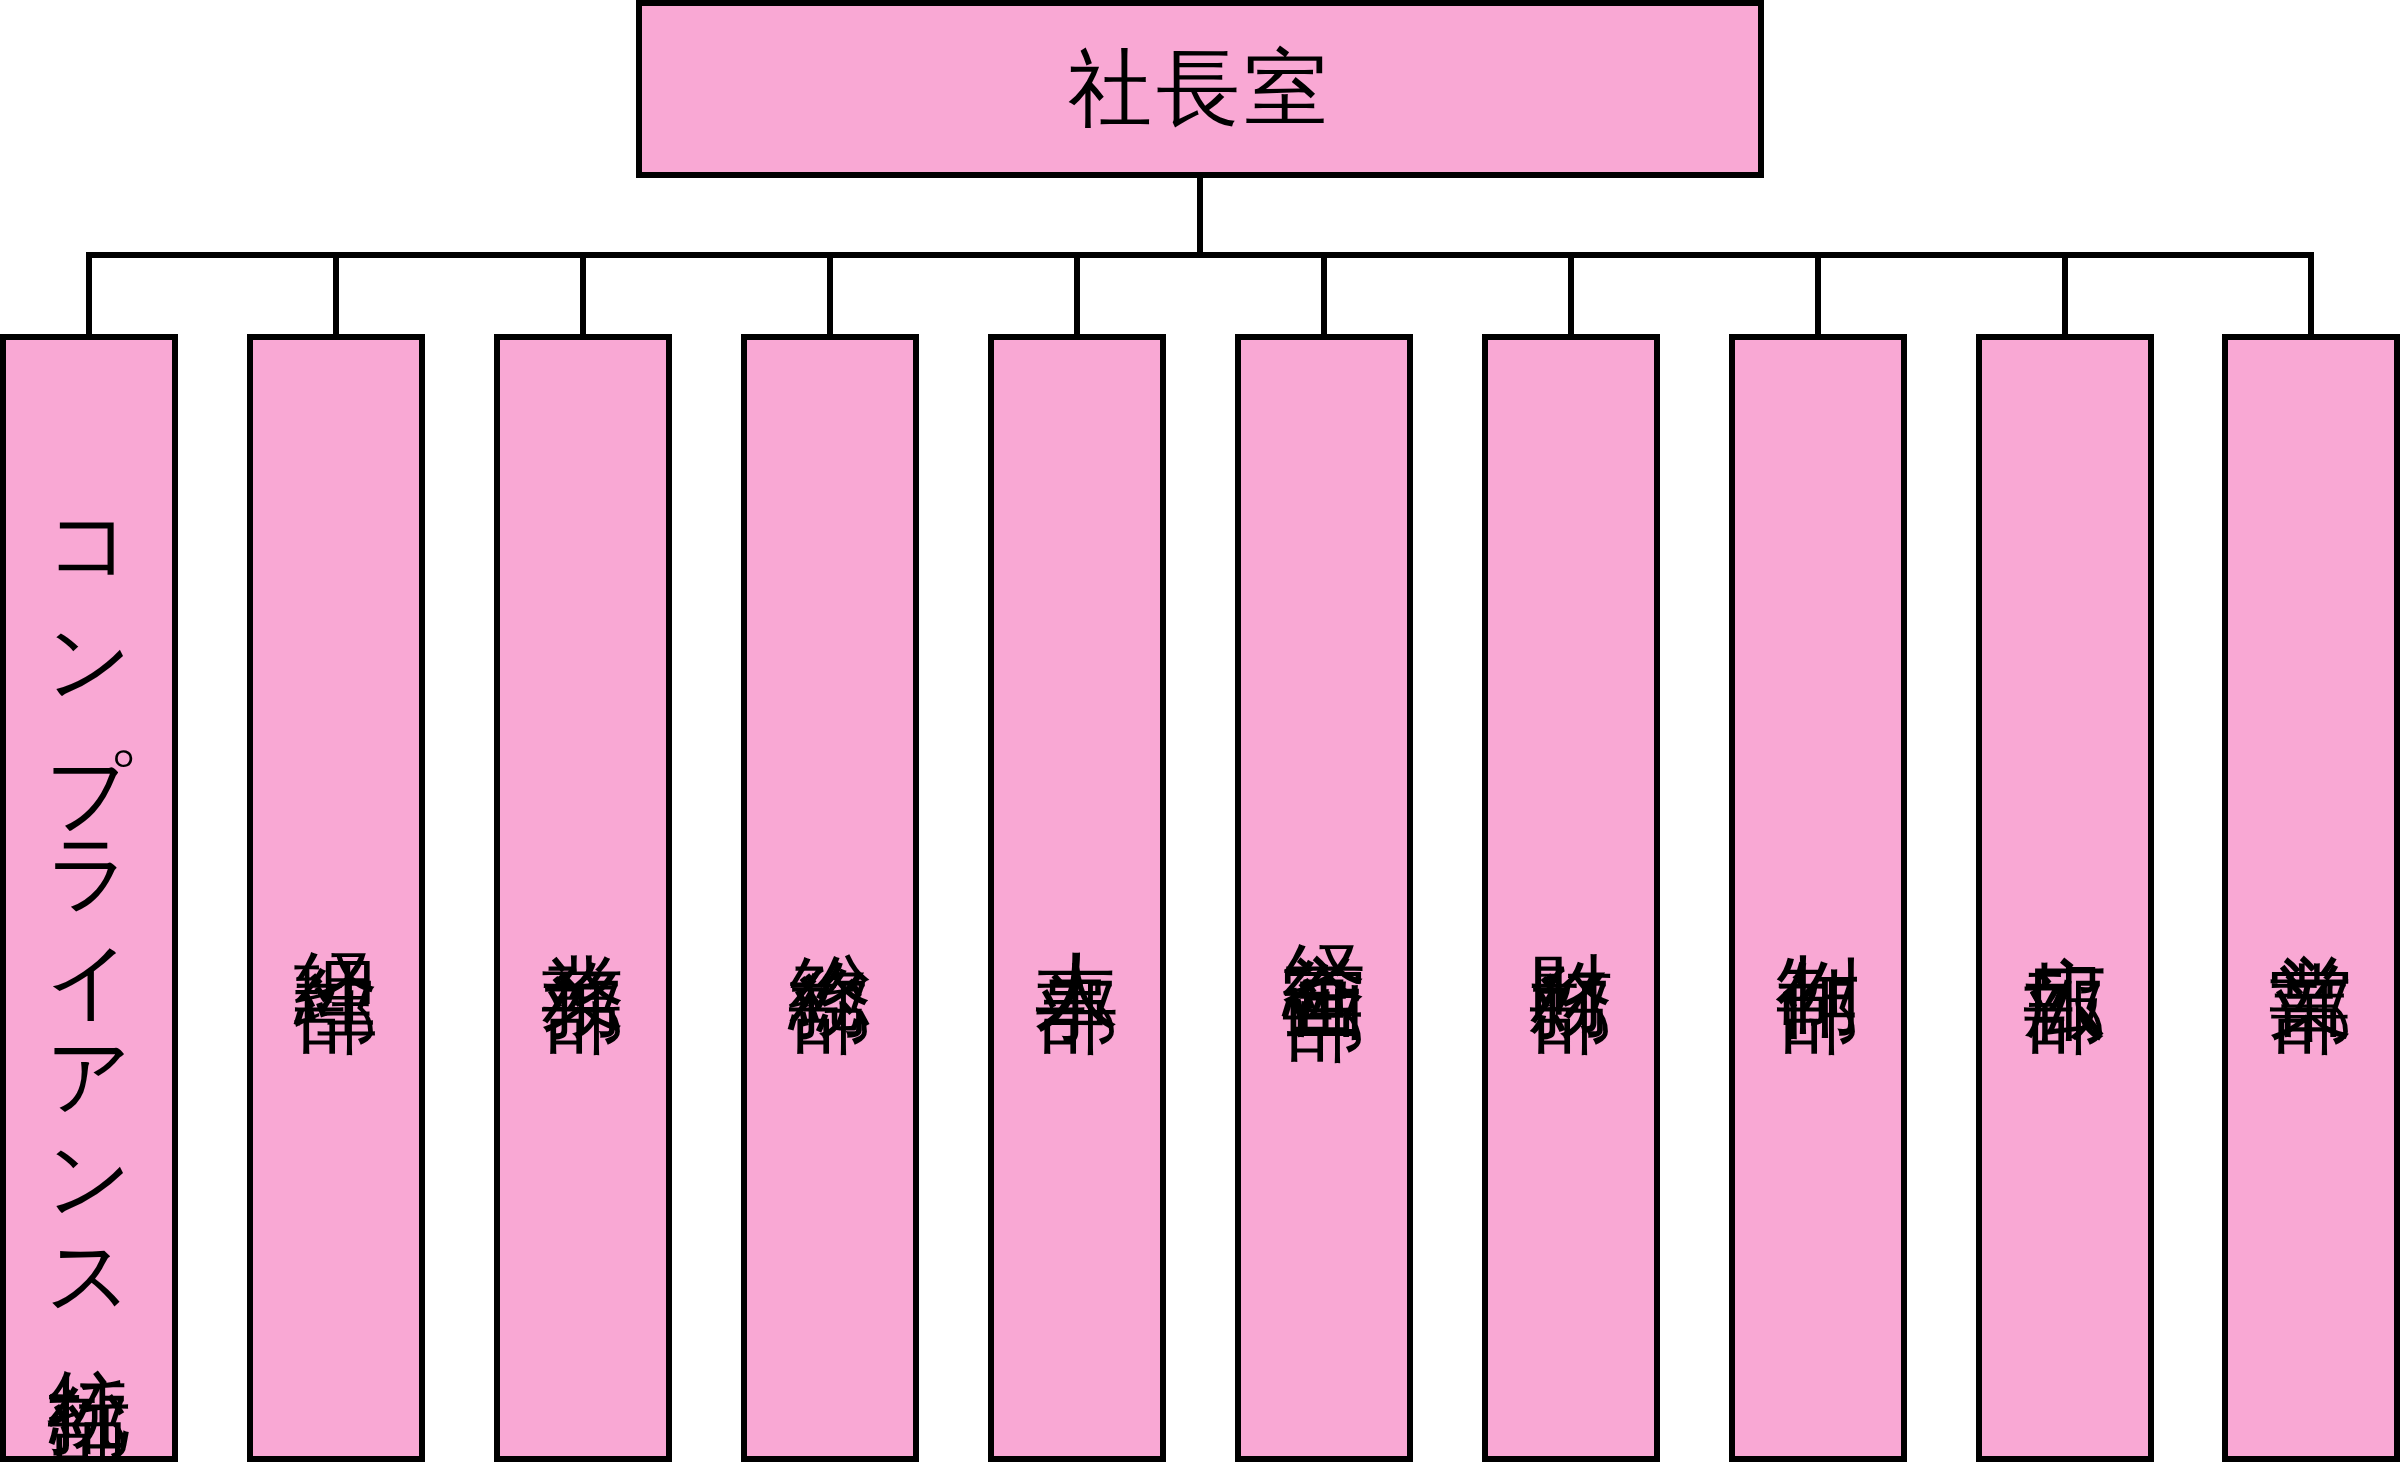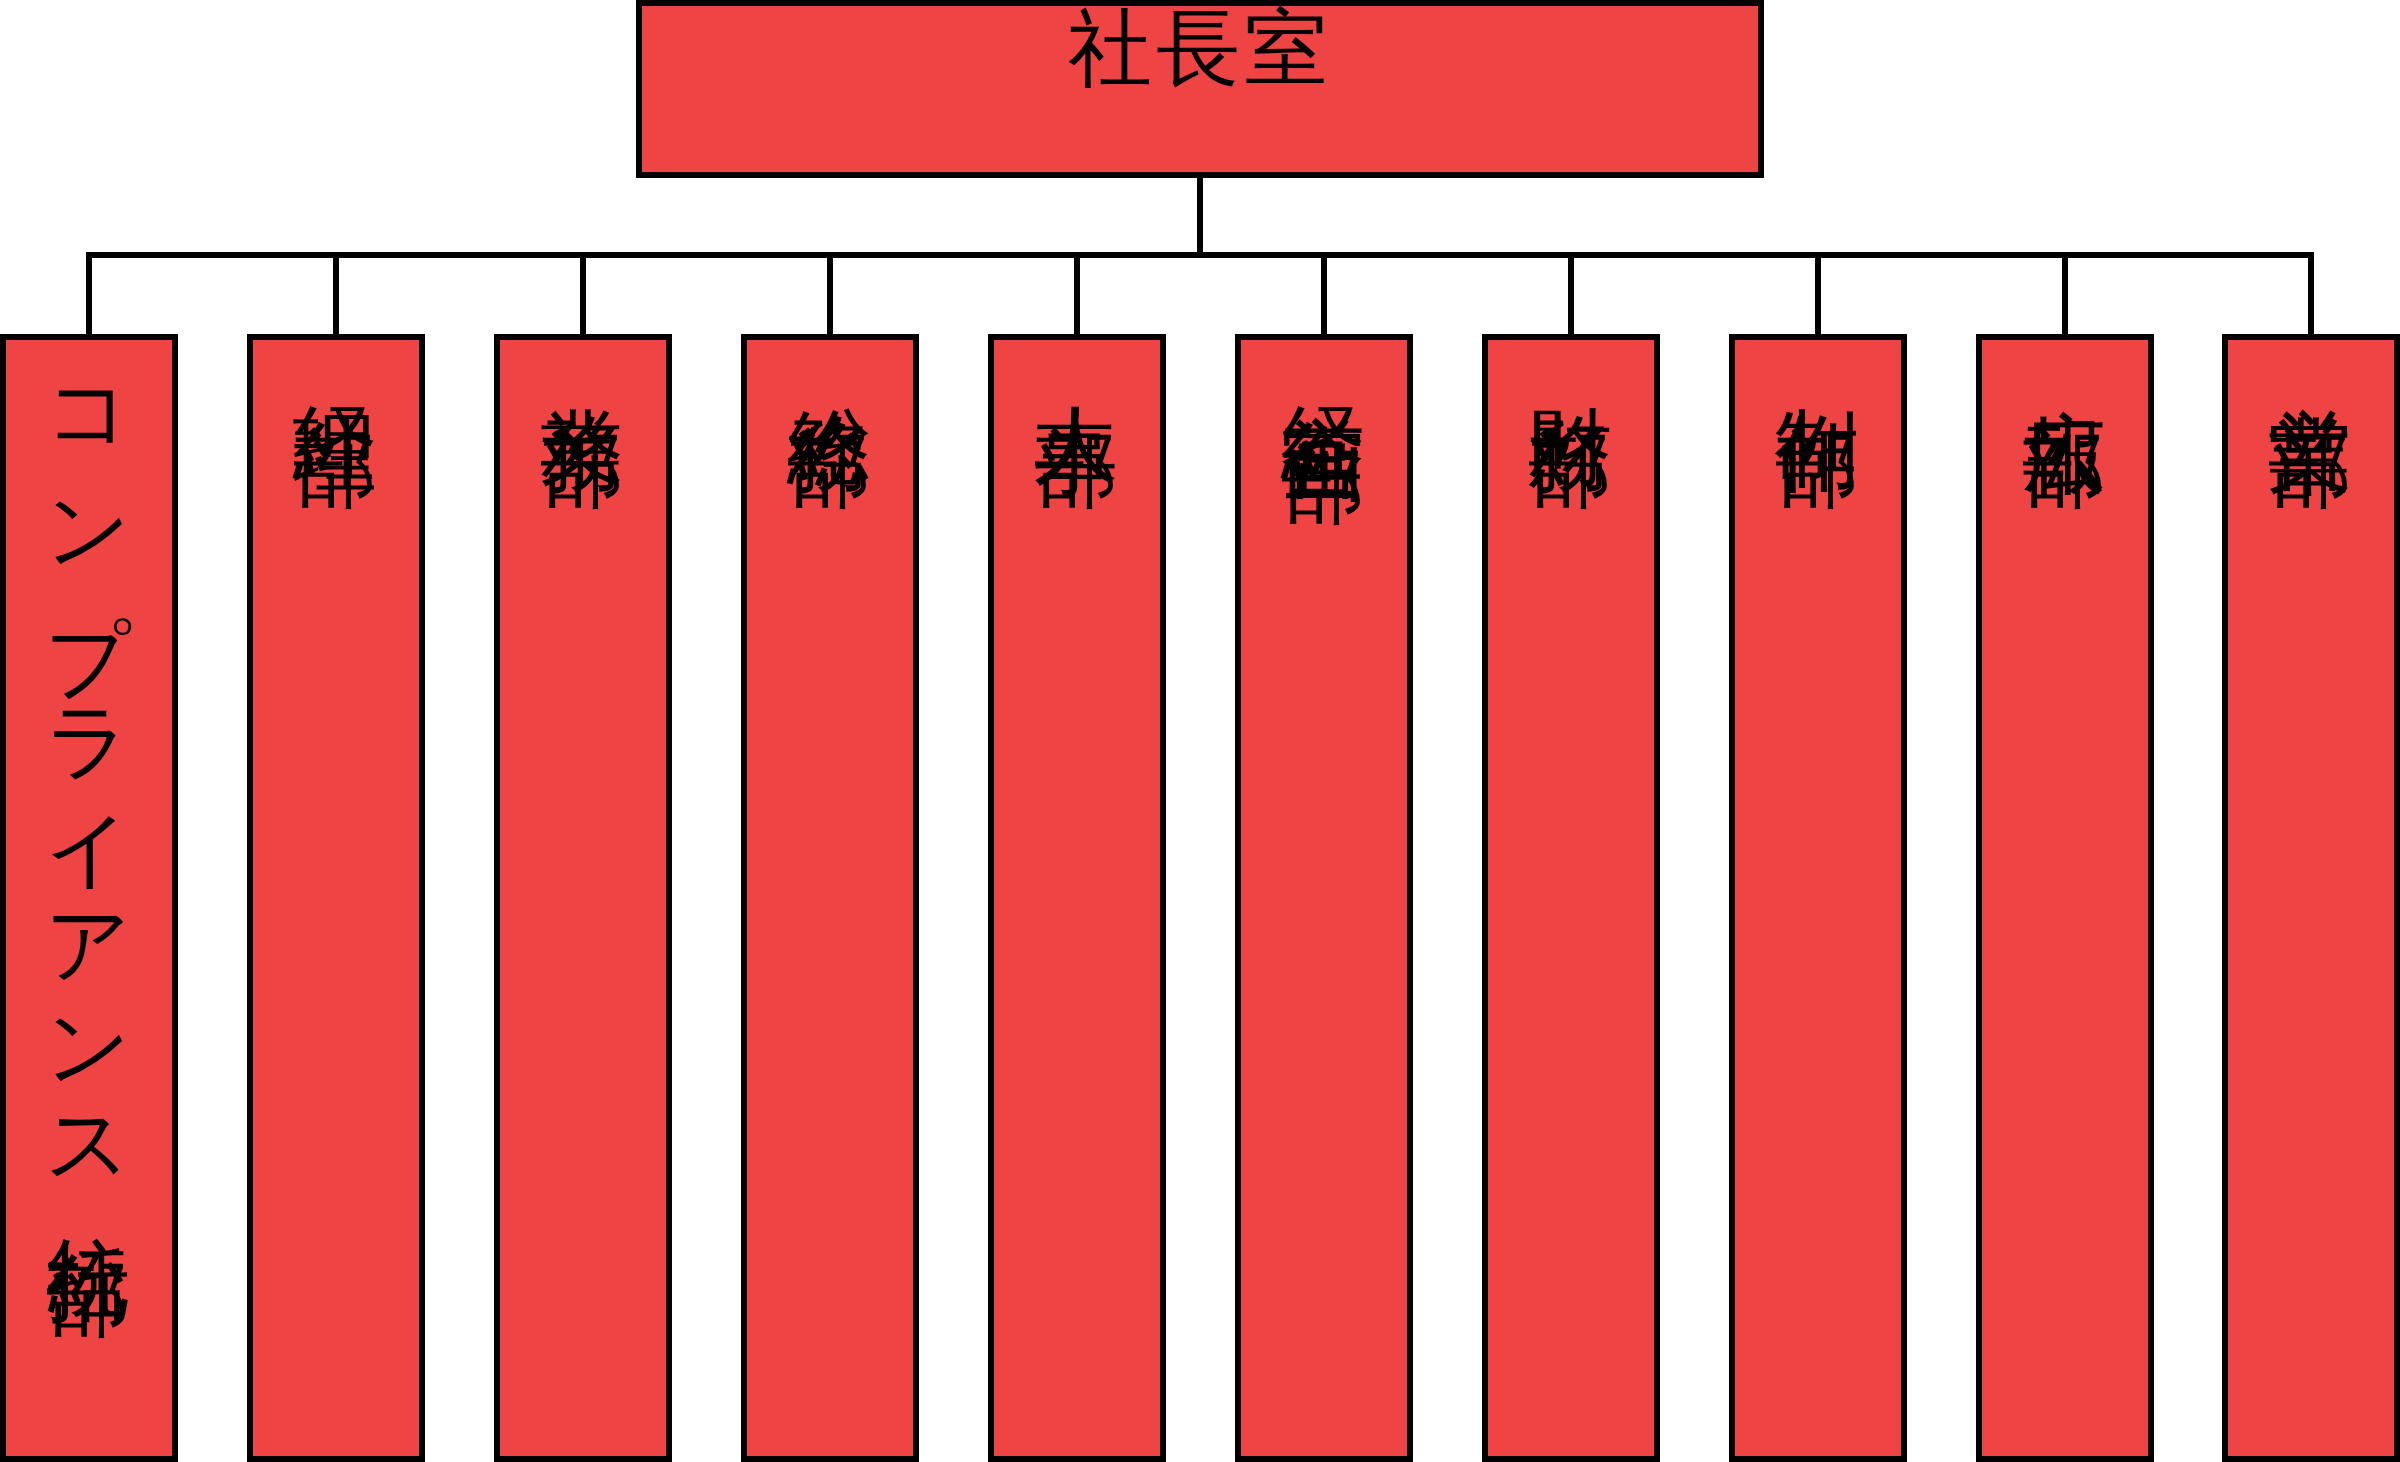--- a/index.html
+++ b/index.html
@@ -12,23 +12,25 @@
       height: 1462px;
       position: relative;
       overflow: hidden;
       font-family: "DejaVu Sans", "Liberation Sans", sans-serif;
       color: #000000;
     }
     .box {
       position: absolute;
       box-sizing: border-box;
       border: 6px solid #000000;
-      background: #ef4444;
+      background: #f9a8d4;
       display: flex;
+      align-items: center;
       justify-content: center;
+      font-family: Liberation Serif, serif;
     }
     .root-box {
       left: 636px;
       top: 0px;
       width: 1128px;
       height: 178px;
     }
     .root-label {
       font-size: 84px;
       line-height: 1;

